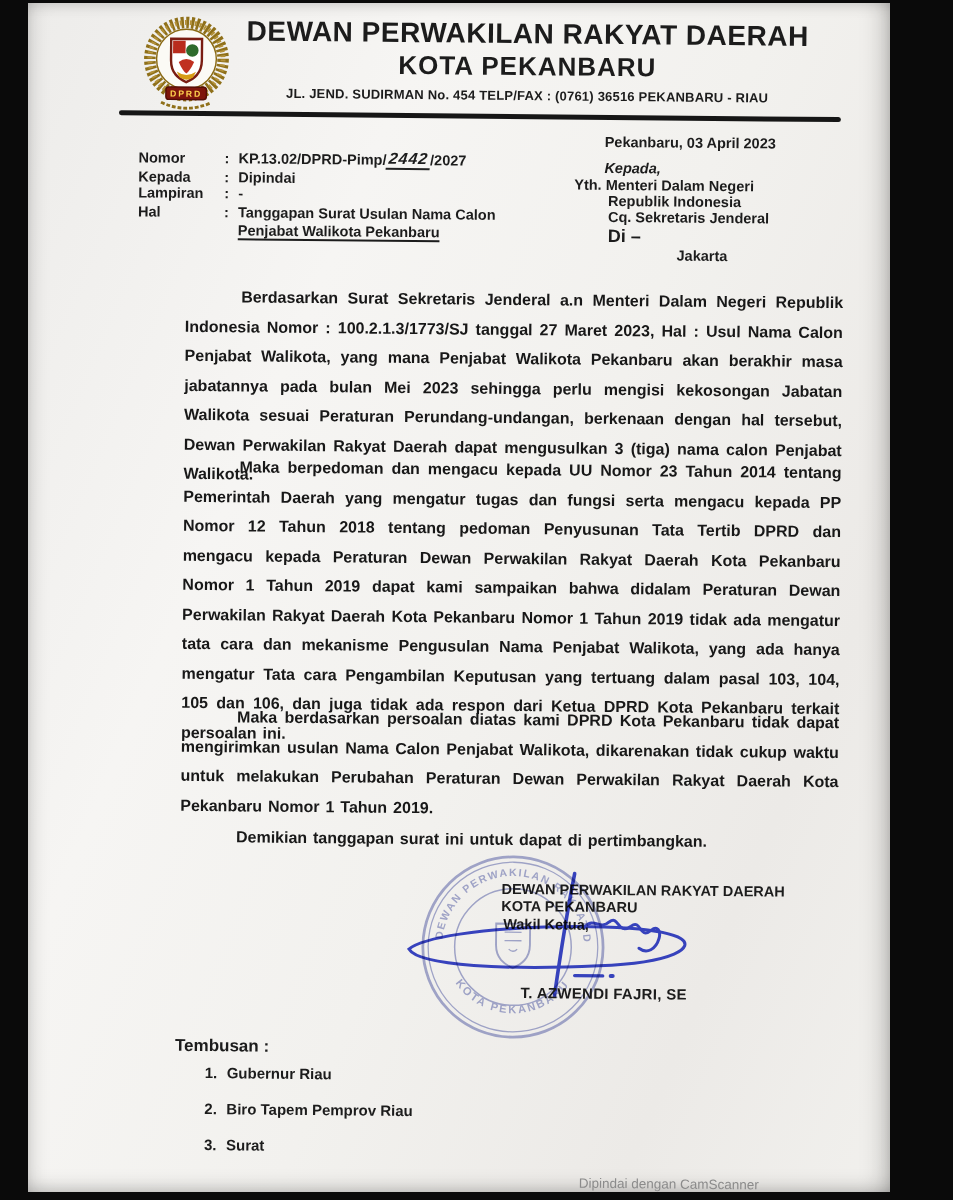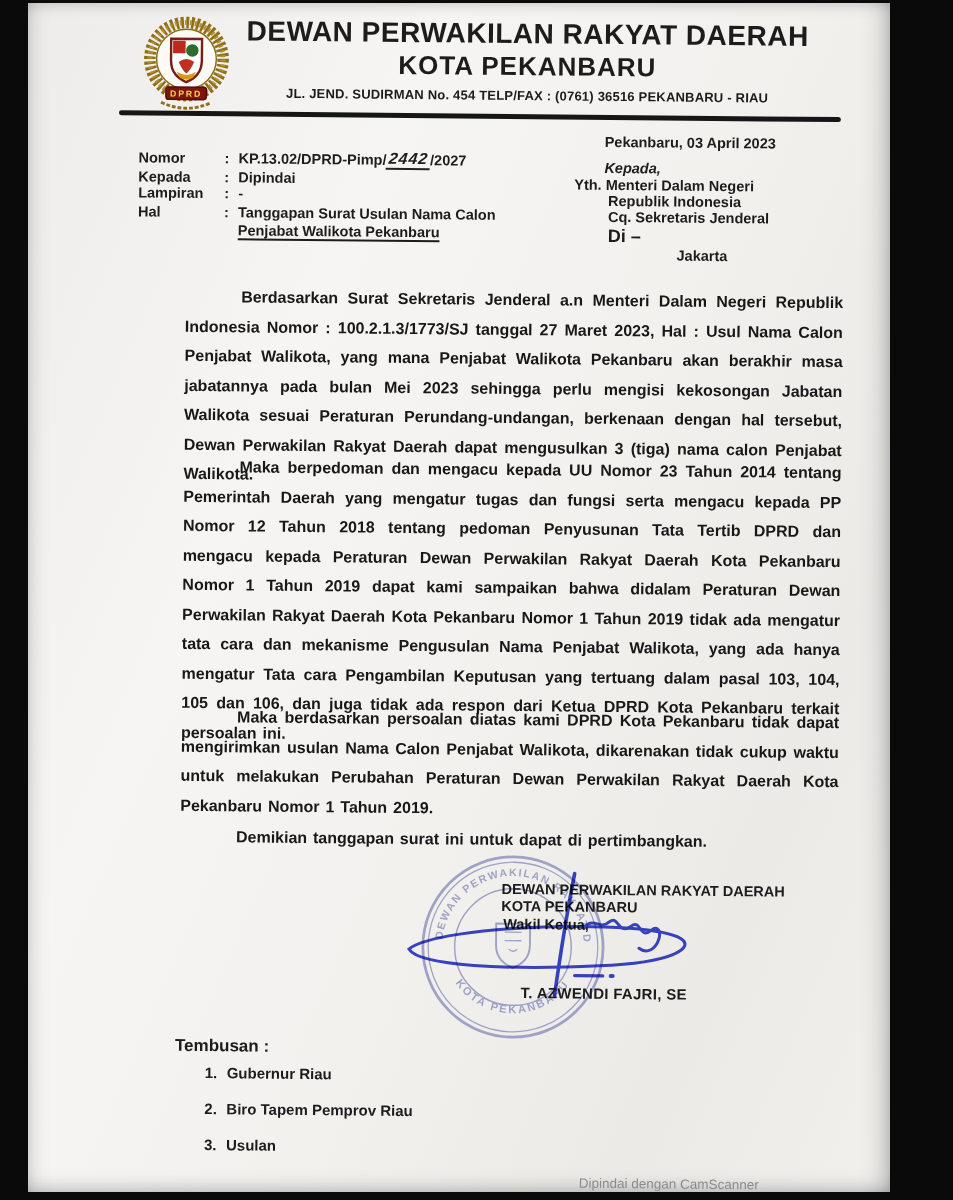--- a/index.html
+++ b/index.html
@@ -159,18 +159,18 @@
           <path d="M 186 120 L 214 120" stroke-width="3.4"></path>
           <path d="M 222 120 L 224 120" stroke-width="4"></path>
         </g>
       </svg>
 
       <div class="sig-name">T. AZWENDI FAJRI, SE</div>
 
       <div class="temb-title">Tembusan :</div>
       <div class="temb-item ti0"><span class="num">1.</span><span>Gubernur Riau</span></div>
       <div class="temb-item ti1"><span class="num">2.</span><span>Biro Tapem Pemprov Riau</span></div>
-      <div class="temb-item ti2"><span class="num">3.</span><span>Usulan</span></div>
+      <div class="temb-item ti2"><span class="num">3.</span><span>Surat</span></div>
 
       <div class="watermark">Dipindai dengan CamScanner</div>
     </div>
   </div>
 </div>
 
 </body></html>

